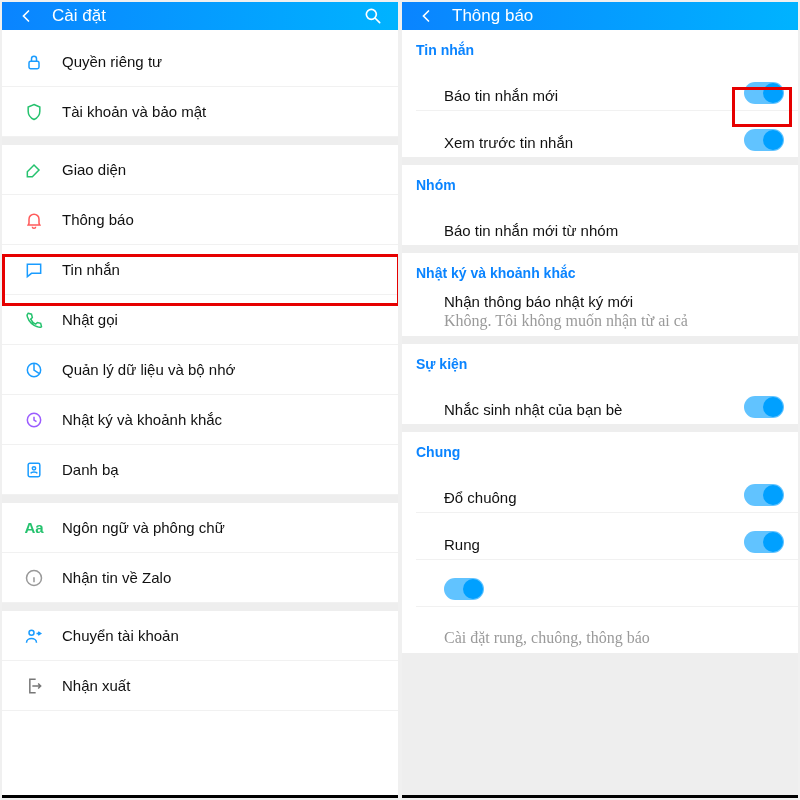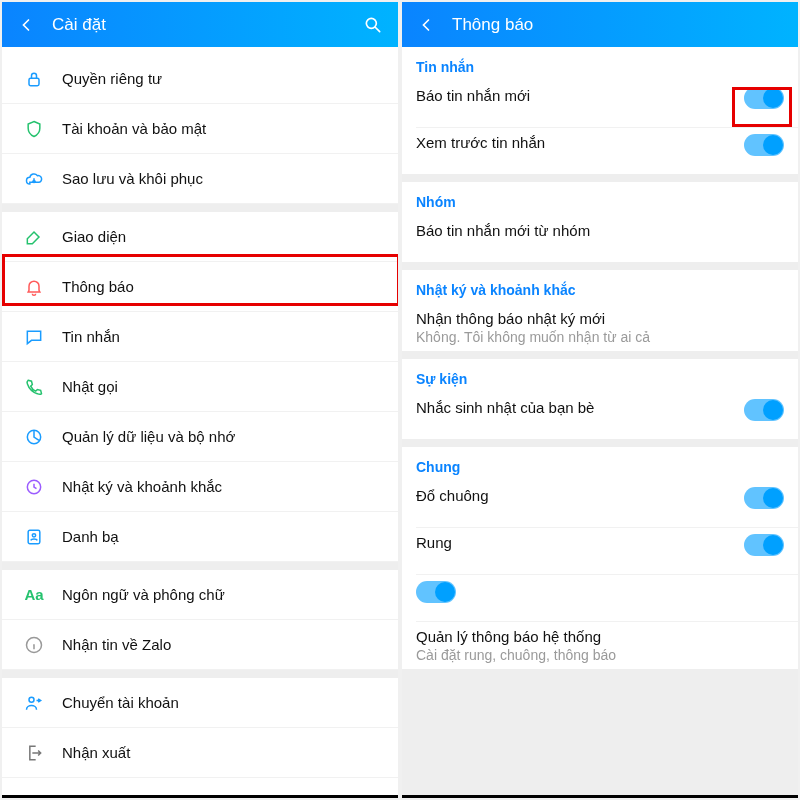--- a/index.html
+++ b/index.html
@@ -17,21 +17,21 @@
     height: 796px;
     background: #fff;
     display: flex;
     flex-direction: column;
     overflow: hidden;
     position: relative;
   }
   .header {
     background: linear-gradient(90deg, #0a84ff 0%, #00b3ff 100%);
     color: #fff;
-    height: 45px;
+    height: 28px;
     display: flex;
     align-items: center;
     padding: 0 14px;
     gap: 16px;
     flex-shrink: 0;
   }
   .header .title {
     font-size: 17px;
     font-weight: 400;
     flex: 1;
@@ -73,29 +73,30 @@
   }
   .section-header {
     font-size: 14px;
     font-weight: 600;
     color: #0a84ff;
     padding: 12px 14px 6px 14px;
     background: #fff;
   }
   .row2 {
     display: flex;
-    align-items: flex-start;
+    align-items: flex-end;
     min-height: 46px;
     padding: 6px 14px 6px 14px;
     background: #fff;
     position: relative;
+    margin-left: 28px;
   }
   .row2 .txtcol { flex:1; display:flex; flex-direction:column; justify-content:center; }
   .row2 .label { font-size:15px; color:#111; }
-  .row2 .sub { font-size:14px; color:#9a9a9a; margin-top:2px; }
+  .row2 .sub { font-size:16px; color:#9a9a9a; margin-top:2px;font-family:Liberation Serif, serif; }
   .sep { height:1px; background:#f1f1f1; margin-left:14px; }
   
   .toggle {
     width: 40px;
     height: 22px;
     border-radius: 11px;
     background: #61c3ff;
     position: relative;
     flex-shrink: 0;
   }
@@ -151,29 +152,20 @@
         <span class="label">Quyền riêng tư</span>
       </div>
       <div class="row">
         <span class="icon-slot">
           <svg width="20" height="20" viewBox="0 0 24 24" fill="none" stroke="#25c26e" stroke-width="1.8">
             <path d="M12 3l7 3v5c0 5-3 8-7 10-4-2-7-5-7-10V6l7-3z"></path>
           </svg>
         </span>
         <span class="label">Tài khoản và bảo mật</span>
       </div>
-      <div class="row">
-        <span class="icon-slot">
-          <svg width="22" height="20" viewBox="0 0 24 24" fill="none" stroke="#1a9cff" stroke-width="1.8">
-            <path d="M7 18a4 4 0 010-8 5 5 0 019-2 4 4 0 012 8H7z"></path>
-            <path d="M12 11v5M10 14l2 2 2-2"></path>
-          </svg>
-        </span>
-        <span class="label">Sao lưu và khôi phục</span>
-      </div>
       <div class="section-gap"></div>
       <div class="row">
         <span class="icon-slot">
           <svg width="20" height="20" viewBox="0 0 24 24" fill="none" stroke="#25c26e" stroke-width="1.8">
             <path d="M4 14l8-8 6 6-8 8H4v-6z"></path>
           </svg>
         </span>
         <span class="label">Giao diện</span>
       </div>
       <div class="row">
@@ -336,21 +328,20 @@
       </div>
     <div class="toggle"></div>
   </div>
   <div class="sep"></div>
   <div class="row2">
     <div class="toggle"></div>
   </div>
   <div class="sep"></div>
   <div class="row2">
     <div class="txtcol">
-      <span class="label">Quản lý thông báo hệ thống</span>
       <span class="sub">Cài đặt rung, chuông, thông báo</span>
     </div>
   </div>
   <div class="section-gap" style="flex:1"></div>
 
   <div class="hl hl2"></div>
   <div class="bottom-bar"></div>
 </div>
 
 </body></html>

